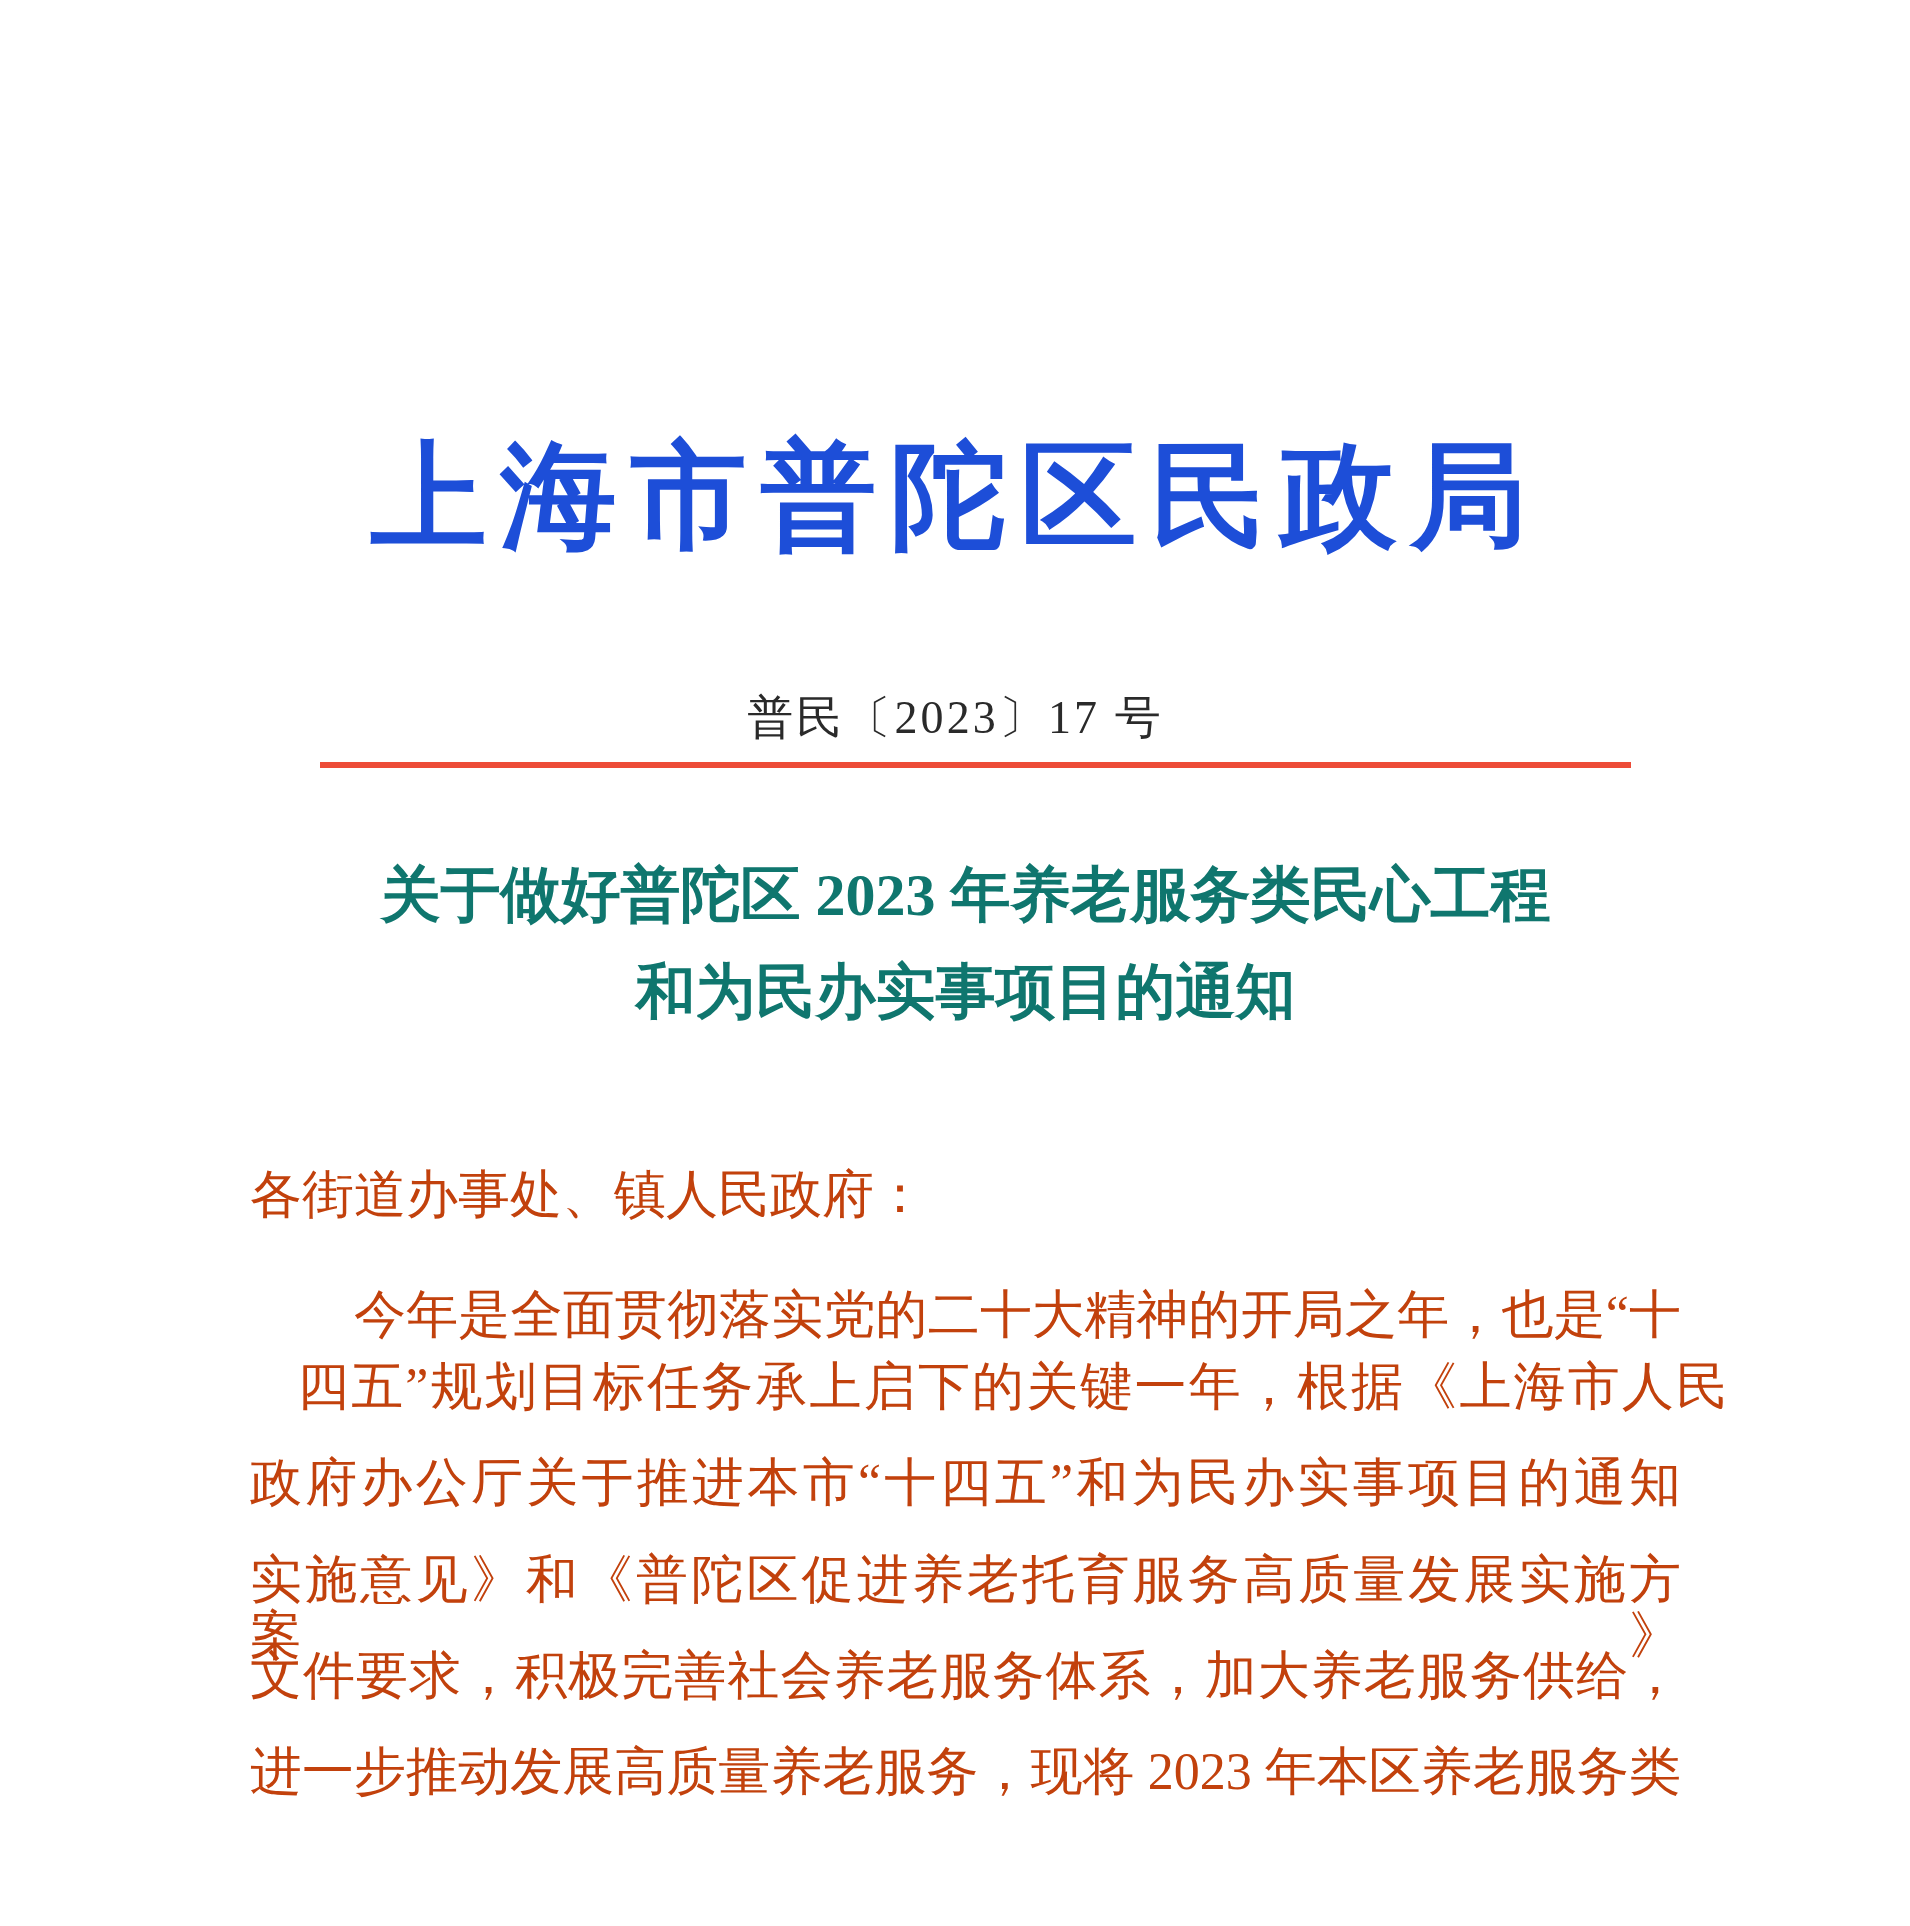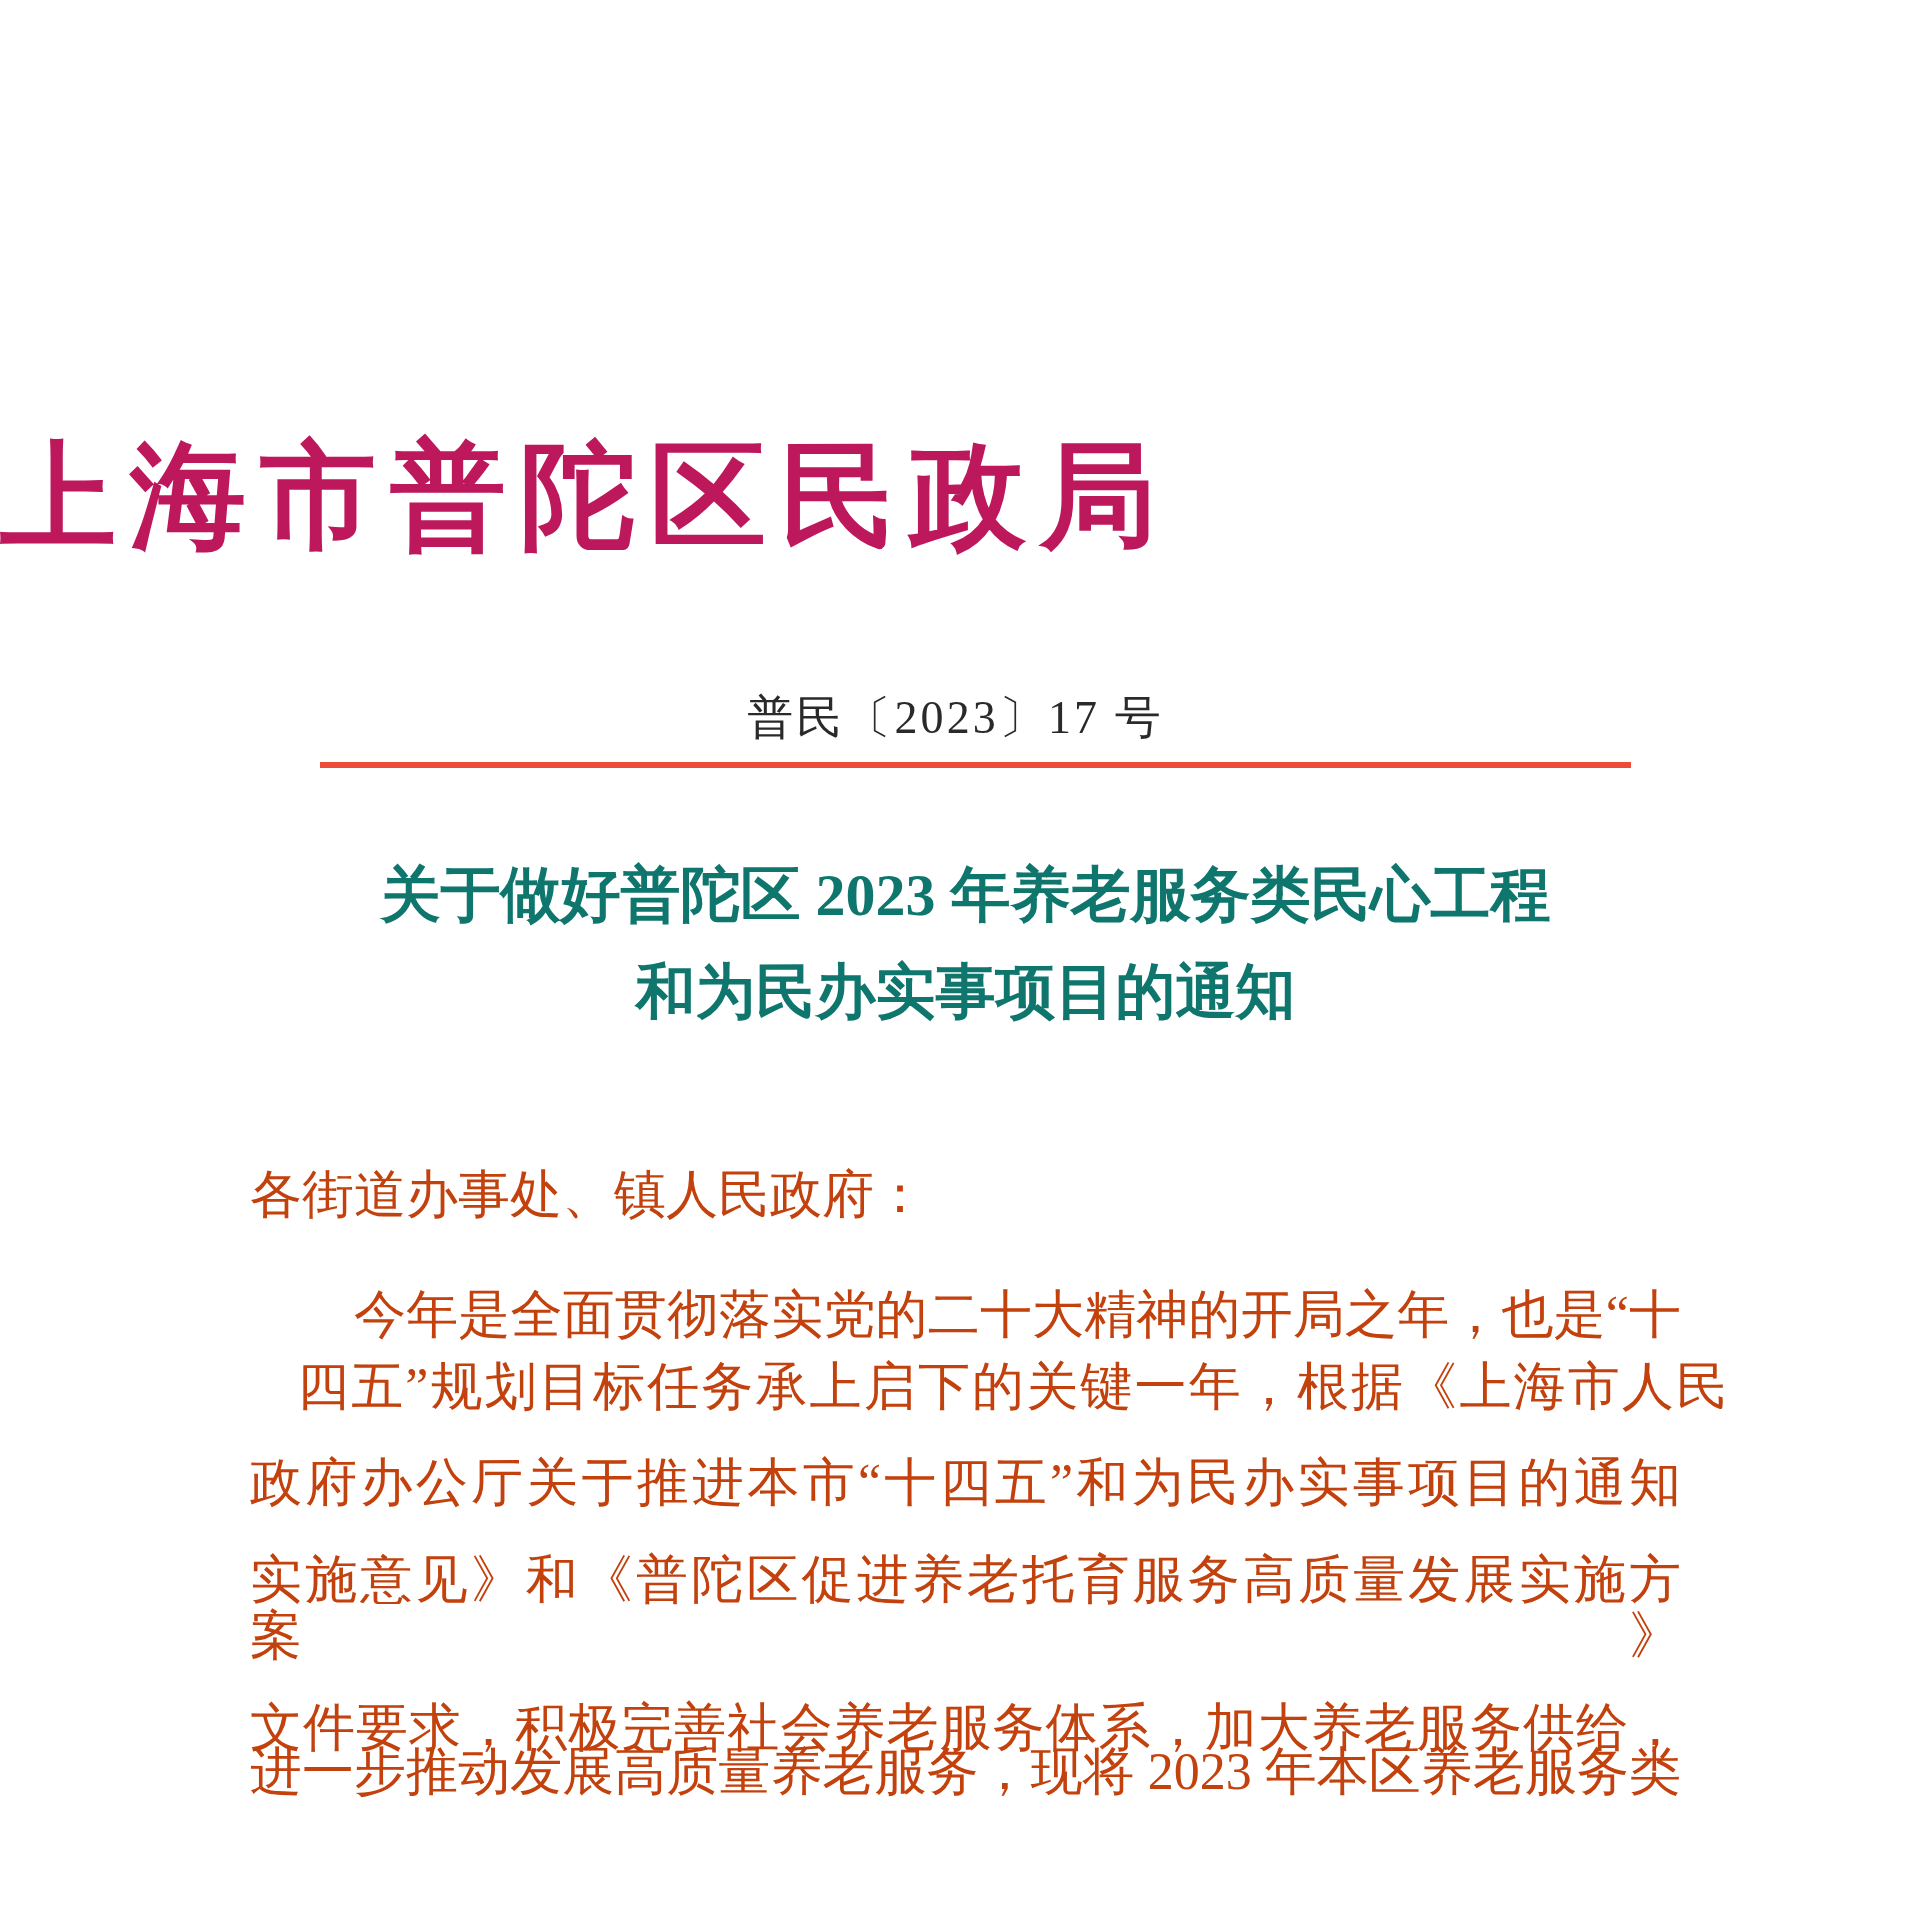--- a/index.html
+++ b/index.html
@@ -13,25 +13,26 @@
     height: 2702px;
     background: #ffffff;
     overflow: hidden;
     font-family: "Liberation Serif", "DejaVu Serif", serif;
   }
   .agency-header {
     position: absolute;
     top: 439px;
     left: 0;
     width: 1911px;
+    text-align: center;
     font-size: 116px;
     line-height: 1;
     font-weight: 700;
     letter-spacing: 14px;
-    color: #be185d;
+    color: #1d4ed8;
     white-space: nowrap;
   }
   .doc-number {
     position: absolute;
     top: 693px;
     left: 0;
     width: 1911px;
     text-align: center;
     font-size: 46px;
     line-height: 1.1;
@@ -73,21 +74,21 @@
     white-space: normal;
     text-align: justify;
     text-align-last: justify;
   }
   .indent { padding-left: 104px; width: 1327px; margin-top: 24px; }
   .salutation     { top: 1167px; }
   .p1-l1 { top: 1263px; }
   .p1-l2 { top: 1359px; margin-left: 47px; }
   .p1-l3 { top: 1455px; }
   .p1-l4 { top: 1552px; }
-  .p1-l5 { top: 1700px; }
+  .p1-l5 { top: 1648px; }
   .p1-l6 { top: 1744px; }
   .p1-l7 { top: 1841px; }
 </style>
 </head>
 <body>
 
 <div class="page">
 
   <div class="agency-header">上海市普陀区民政局</div>
 

